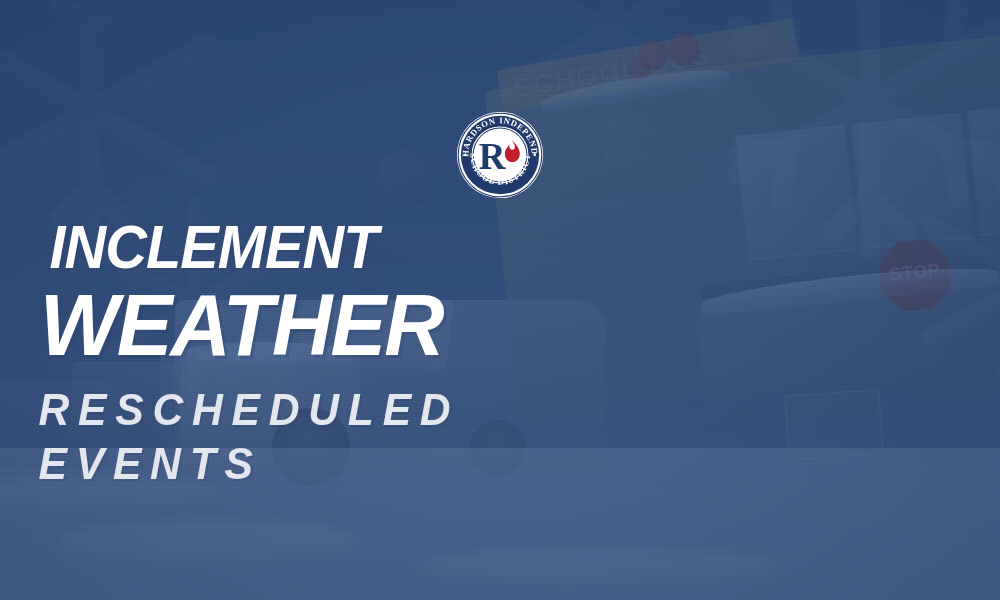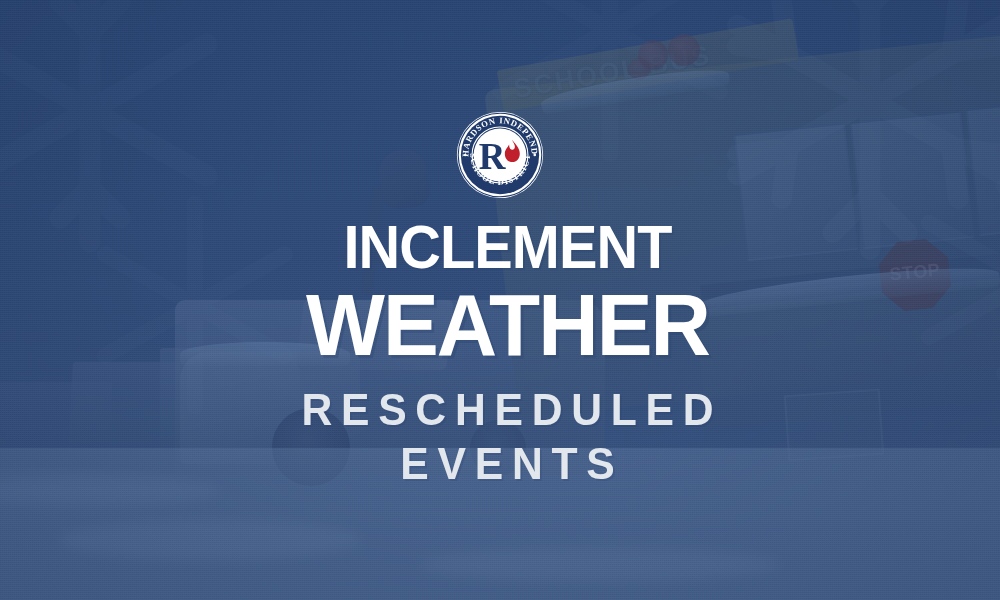--- a/index.html
+++ b/index.html
@@ -195,21 +195,21 @@
     position:absolute; inset:0;
     display:flex; flex-direction:column;
     align-items:center;
   }
 
   
   .seal-wrap { position:absolute; left:50%; top:111px; transform:translateX(-50%); }
   .seal { display:block; width:88px; height:88px; }
 
   
-  .headline { position:absolute; left:15px; right:0; top:216px; text-align:center; }
+  .headline { position:absolute; left:15px; right:0; top:216px; text-align:left;font-style:italic; }
 
   .line-inclement {
     color:#ffffff;
     font-size:62px;
     font-weight:700;
     letter-spacing:-1px;
     line-height:1;
     transform:scaleX(.93);
     text-shadow:2px 2px 0 rgba(40,66,108,.30);
     white-space:nowrap;

